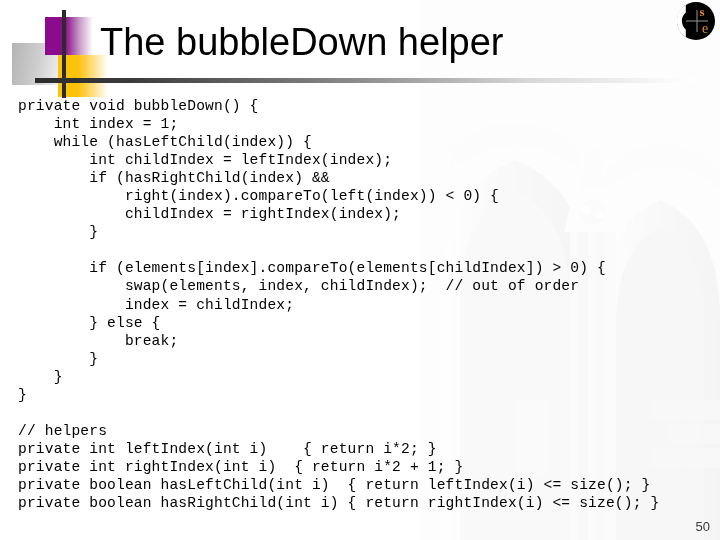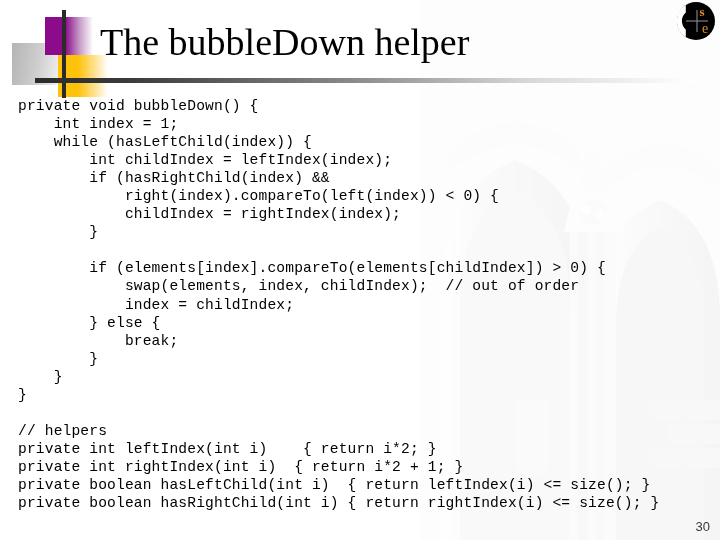--- a/index.html
+++ b/index.html
@@ -76,21 +76,21 @@
     width: 660px;
     height: 5px;
     background: linear-gradient(90deg, #2b2b2b 0%, #3a3a3a 14%, #8a8a8a 48%, #d8d8d8 75%, #ffffff 100%);
   }
 
   
   .title {
     position: absolute;
     left: 100px;
     top: 18px;
-    font-family: Liberation Serif, serif;
+    font-family: Liberation Sans, sans-serif;
     font-size: 38px;
     line-height: 48px;
     color: #000000;
     white-space: nowrap;
     letter-spacing: 0px;
   }
 
   
   .code {
     position: absolute;
@@ -193,15 +193,15 @@
 
     <line x1="11" y1="20" x2="33" y2="20" stroke="#8a8a8a" stroke-width="1.1"></line>
     <line x1="22" y1="9" x2="22" y2="31" stroke="#8a8a8a" stroke-width="1.1"></line>
 
     <text x="27" y="15" font-family="Liberation Serif, serif" font-size="13" font-weight="bold" fill="#e08a28" text-anchor="middle">s</text>
     <text x="30" y="32" font-family="Liberation Serif, serif" font-size="14" fill="#e08a28" text-anchor="middle">e</text>
   </svg>
 
   <div class="code"><span class="ln">private void bubbleDown() {</span><span class="ln">    int index = 1;</span><span class="ln">    while (hasLeftChild(index)) {</span><span class="ln">        int childIndex = leftIndex(index);</span><span class="ln">        if (hasRightChild(index) &amp;&amp;</span><span class="ln">            right(index).compareTo(left(index)) &lt; 0) {</span><span class="ln">            childIndex = rightIndex(index);</span><span class="ln">        }</span><span class="ln">&nbsp;</span><span class="ln">        if (elements[index].compareTo(elements[childIndex]) &gt; 0) {</span><span class="ln">            swap(elements, index, childIndex);  // out of order</span><span class="ln">            index = childIndex;</span><span class="ln">        } else {</span><span class="ln">            break;</span><span class="ln">        }</span><span class="ln">    }</span><span class="ln">}</span><span class="ln">&nbsp;</span><span class="ln">// helpers</span><span class="ln">private int leftIndex(int i)    { return i*2; }</span><span class="ln">private int rightIndex(int i)  { return i*2 + 1; }</span><span class="ln">private boolean hasLeftChild(int i)  { return leftIndex(i) &lt;= size(); }</span><span class="ln">private boolean hasRightChild(int i) { return rightIndex(i) &lt;= size(); }</span></div>
 
-  <div class="pagenum">30</div>
+  <div class="pagenum">50</div>
 
 </div>
 
 </body></html>

